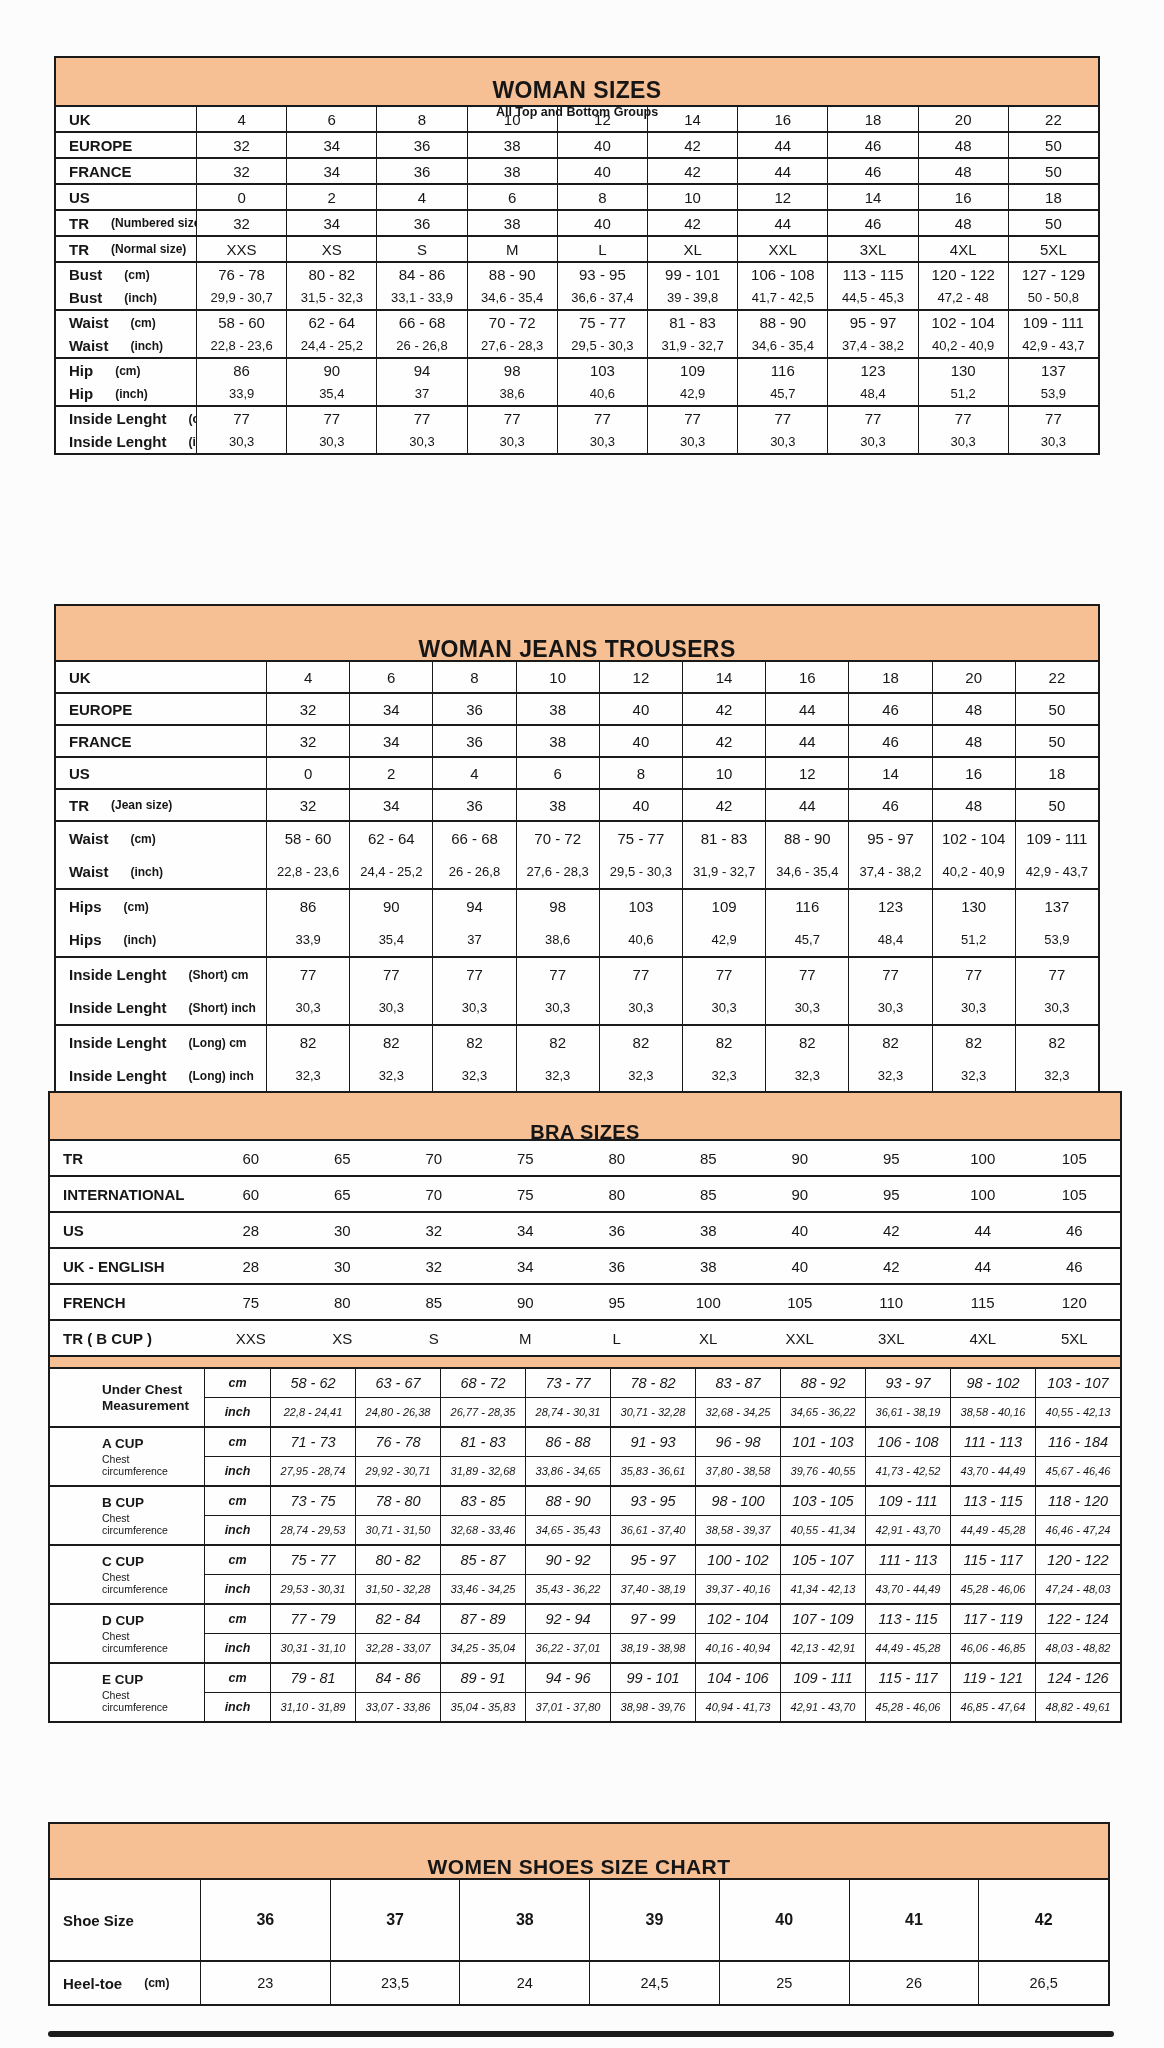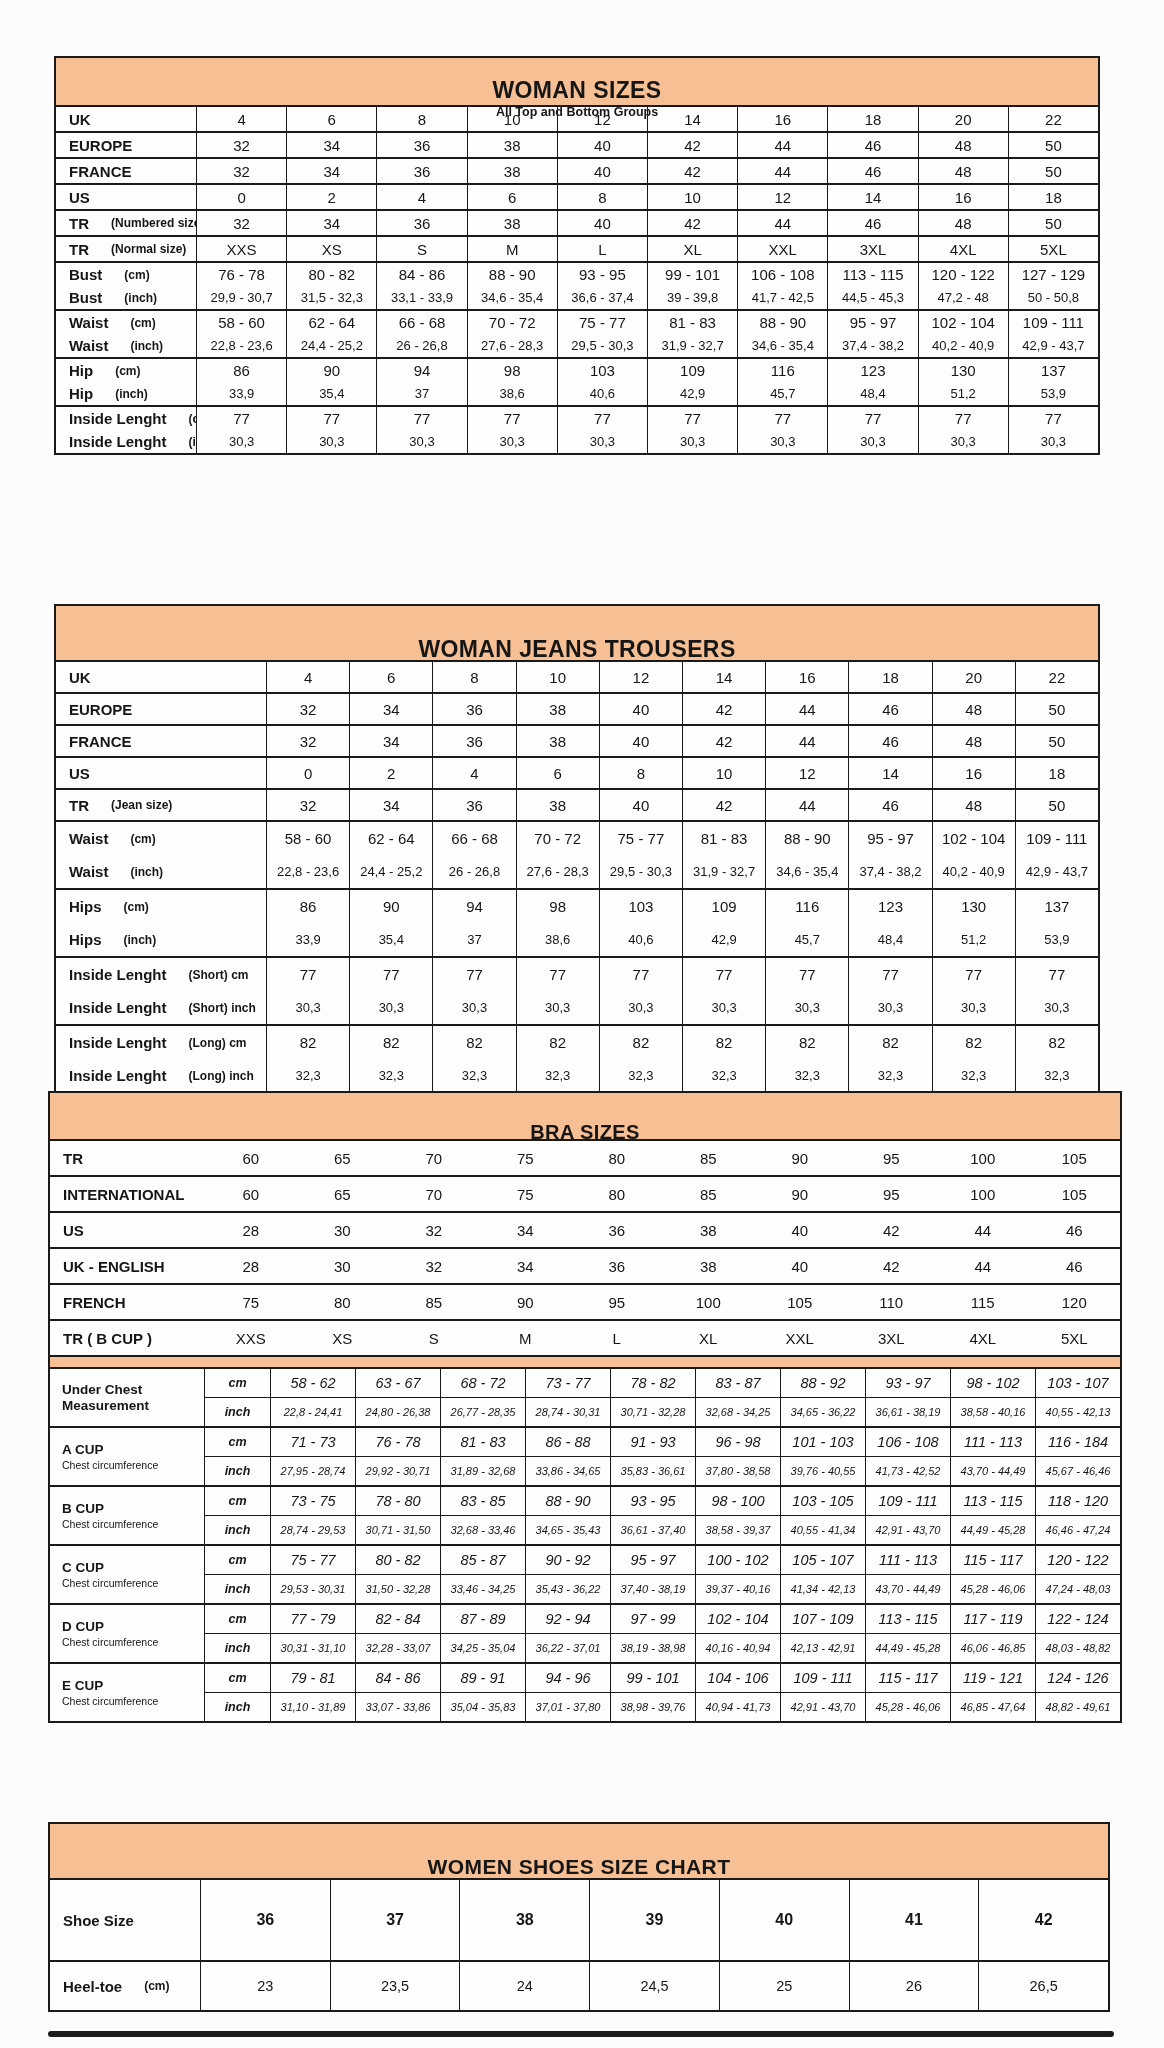--- a/index.html
+++ b/index.html
@@ -23,38 +23,38 @@
   .t4 .ttl{font-size:21px;}
 
   .group + .group{border-top:2px solid var(--ink,#1a1a1a);}
   .row{display:grid;align-items:stretch;}
   .t1 .row{height:24px;}
   .t1 .pair .row{height:23px;}
   .t2 .row{height:30px;}
   .t2 .pair .row{height:33px;}
   .t3 .row{height:34px;}
   .t4 .g0 .row{height:80px;}
-  .t4 .g1 .row{height:48px;}
+  .t4 .g1 .row{height:42px;}
 
   .lab{display:flex;align-items:center;padding-left:13px;font-weight:700;font-size:15px;gap:5px;white-space:nowrap;overflow:hidden;}
   .t3 .lab{font-size:15px;}
   .note{font-size:12px;font-weight:700;margin-left:17px;}
   .val{display:flex;align-items:center;justify-content:center;font-size:15px;
        border-left:1.5px solid var(--ink,#1a1a1a);}
   .nocb .val{border-left:none;}
   .pair .row:nth-child(2) .val{font-size:13px;}
   .t4 .g0 .val{font-weight:700;font-size:16px;}
   .t4 .g1 .val{font-size:14.5px;}
 
   .divider{height:10px;background:var(--peach,#f6bf94);
            border-top:2px solid var(--ink,#1a1a1a);border-bottom:2px solid var(--ink,#1a1a1a);}
 
   .cupgroup{display:grid;grid-template-columns:var(--labw) 1fr;}
   .cuplab{display:flex;flex-direction:column;justify-content:center;padding-left:12px;padding-right:6px;
-          border-right:1.5px solid var(--ink,#1a1a1a);font-weight:700;font-size:13.5px;line-height:1.15;}
+          border-right:1.5px solid var(--ink,#1a1a1a);font-weight:700;font-size:13.5px;line-height:1.15;margin-left:40px;}
   .cupsub{font-weight:400;font-size:10.5px;margin-top:2px;}
   .cuprows{display:block;}
   .cuprow{display:grid;height:28px;font-style:italic;}
   .cuprow + .cuprow{border-top:1.5px solid var(--ink,#1a1a1a);}
   .unit{display:flex;align-items:center;justify-content:center;font-weight:700;font-size:12.5px;}
   .cuprow .val{font-size:14.5px;}
   .cuprow:nth-child(2) .val{font-size:11px;}
 
   .cutstrip{position:absolute;top:2031px;left:48px;width:1066px;height:6px;
             background:#1c1c1c;border-radius:3px;}

